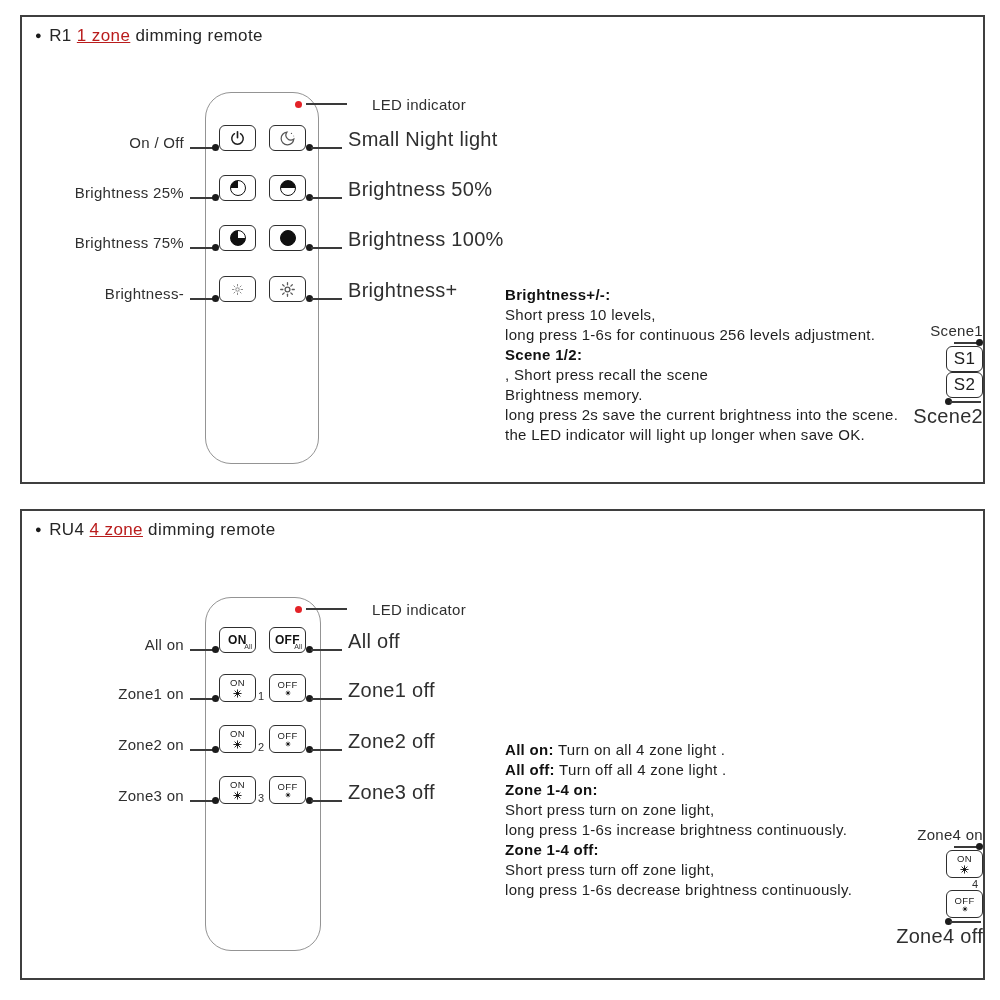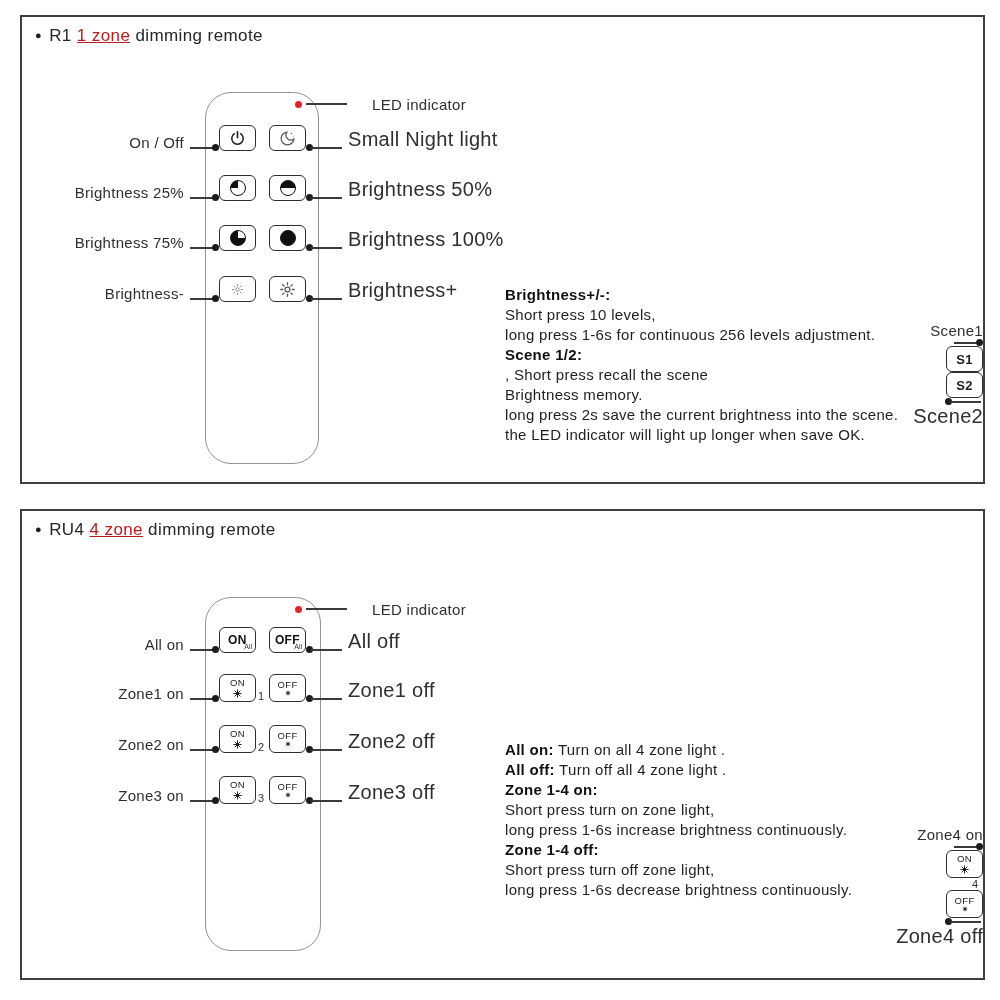--- a/index.html
+++ b/index.html
@@ -28,21 +28,21 @@
   .conn-r .cline{margin-right:2px;}
   .dot{width:7px;height:7px;border-radius:50%;background:#1c1c1c;flex:none;}
   .conn-l .dot{margin-left:-2px;}
   .conn-r .dot{margin-right:-2px;}
   .btn{width:37px;border:1.5px solid #2e2e2e;border-radius:6px;background:#fff;box-sizing:border-box;
        display:flex;align-items:center;justify-content:center;flex:none;position:relative;padding:0;}
   .btn-top{height:26px;}
   .btn-zone{height:28px;flex-direction:column;line-height:1;}
   .gap{width:13px;flex:none;}
   .num{width:13px;flex:none;font-size:11px;color:#2f2f2f;padding-left:2px;box-sizing:border-box;}
-  .scene-txt{font-size:13px;font-weight:bold;letter-spacing:.4px;color:#1d1d1d;}
+  .scene-txt{font-size:17px;font-weight:normal;letter-spacing:.4px;color:#1d1d1d;}
   .on-main{font-size:12px;font-weight:bold;letter-spacing:.4px;color:#111;}
   .sub-all{position:absolute;right:3px;bottom:2px;font-size:7px;color:#333;}
   .zone-word{font-size:9.5px;letter-spacing:.4px;color:#222;margin-bottom:1px;}
   .pie{width:16px;height:16px;border-radius:50%;border:1.5px solid #101010;box-sizing:border-box;}
   .pie25{background:conic-gradient(from 270deg,#101010 0 90deg,#fff 0);}
   .pie50{background:conic-gradient(from 270deg,#101010 0 180deg,#fff 0);}
   .pie75{background:conic-gradient(#fff 0 90deg,#101010 0);}
   .pie100{background:#101010;}
   .desc{position:absolute;left:483px;font-size:15px;line-height:20px;letter-spacing:.3px;color:#1f1f1f;}
   #desc-r1{top:268px;}

